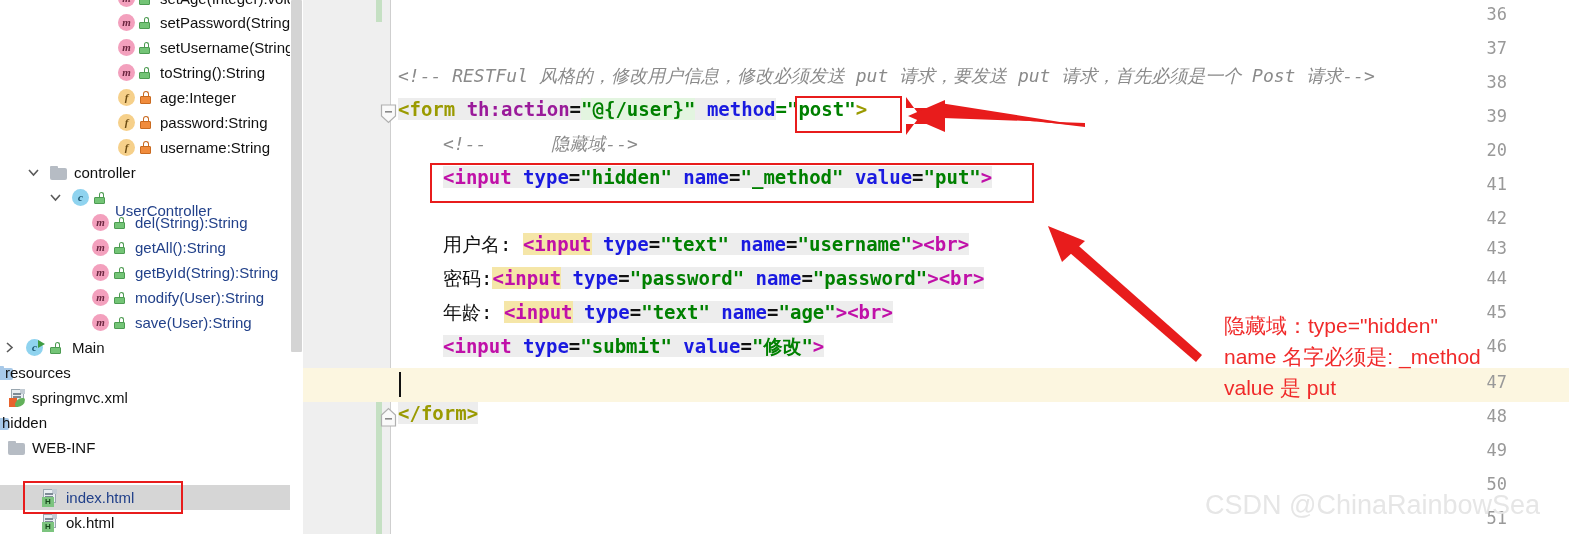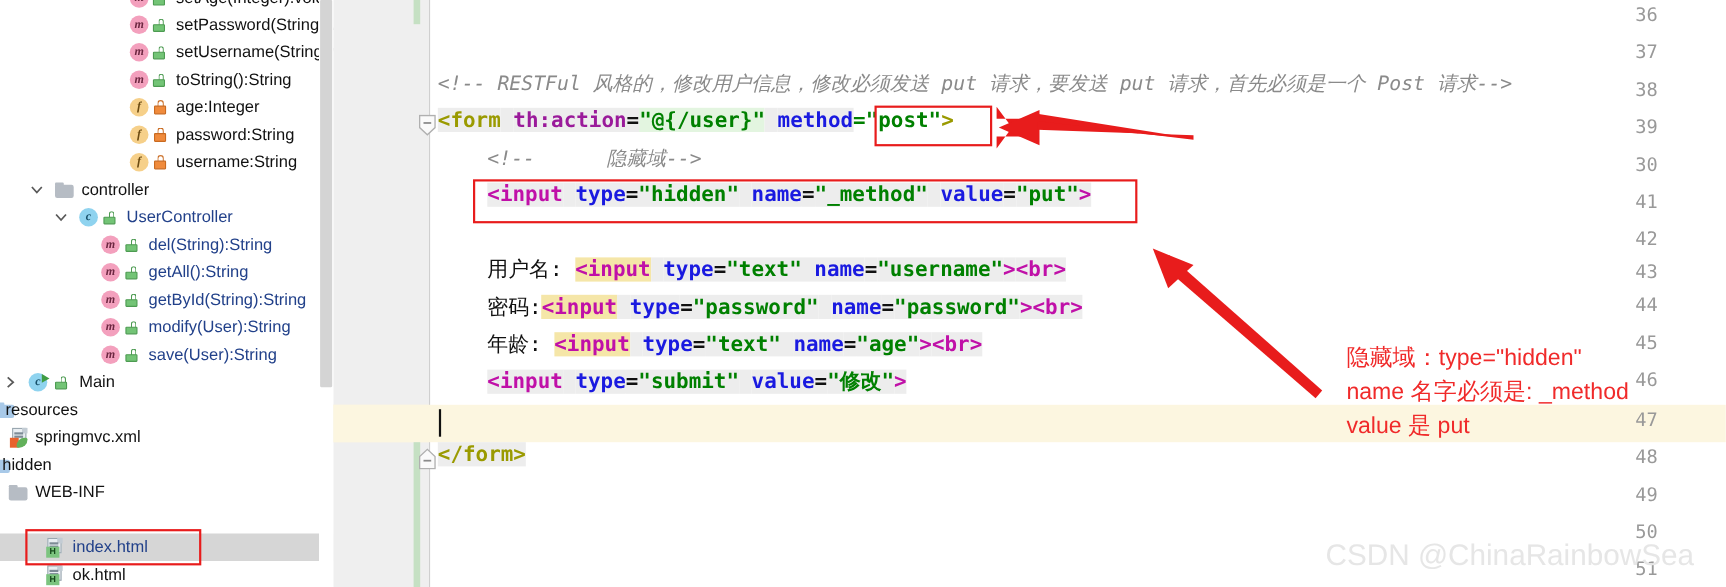--- a/index.html
+++ b/index.html
@@ -244,21 +244,21 @@
       </span>
       <span class="ico" style="left:72px;">
           <span class="circ c">c</span>
         </span>
       <span class="ico" style="left:94px;top:7px;">
           <span class="lock-green">
             <b></b>
             <i></i>
           </span>
         </span>
-      <span class="lbl blue" style="left:115px;">UserController</span>
+      <span class="lbl blue" style="left:115px;margin-top:13px;">UserController</span>
     </div>
 
     <div class="tree-row" style="position:absolute;left:0;top:210px;width:290px;">
       <span class="ico" style="left:92px;">
           <span class="circ m">m</span>
         </span>
       <span class="ico" style="left:114px;top:7px;">
           <span class="lock-green">
             <b></b>
             <i></i>
@@ -435,21 +435,21 @@
     <div id="gutter-border"></div>
     <div id="curline"></div>
 
     <div class="changebar" style="top:0px;height:22px;"></div>
     <div class="changebar" style="top:402px;height:132px;"></div>
 
     <div class="lnum" style="top:4px;">36</div>
     <div class="lnum" style="top:38px;">37</div>
     <div class="lnum" style="top:72px;">38</div>
     <div class="lnum" style="top:106px;">39</div>
-    <div class="lnum" style="top:140px;">30</div>
+    <div class="lnum" style="top:140px;">20</div>
     <div class="lnum" style="top:174px;">41</div>
     <div class="lnum" style="top:208px;">42</div>
     <div class="lnum" style="top:238px;">43</div>
     <div class="lnum" style="top:268px;">44</div>
     <div class="lnum" style="top:302px;">45</div>
     <div class="lnum" style="top:336px;">46</div>
     <div class="lnum" style="top:372px;">47</div>
     <div class="lnum" style="top:406px;">48</div>
     <div class="lnum" style="top:440px;">49</div>
     <div class="lnum" style="top:474px;">50</div>

